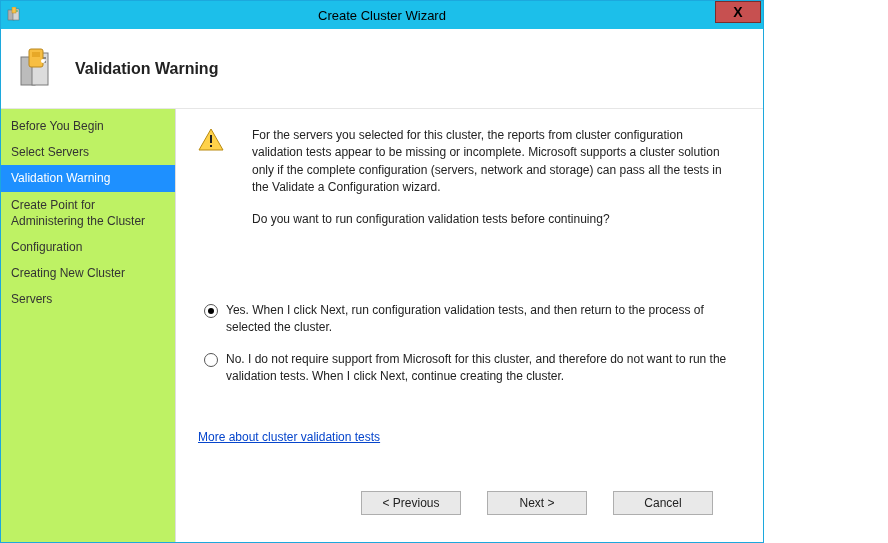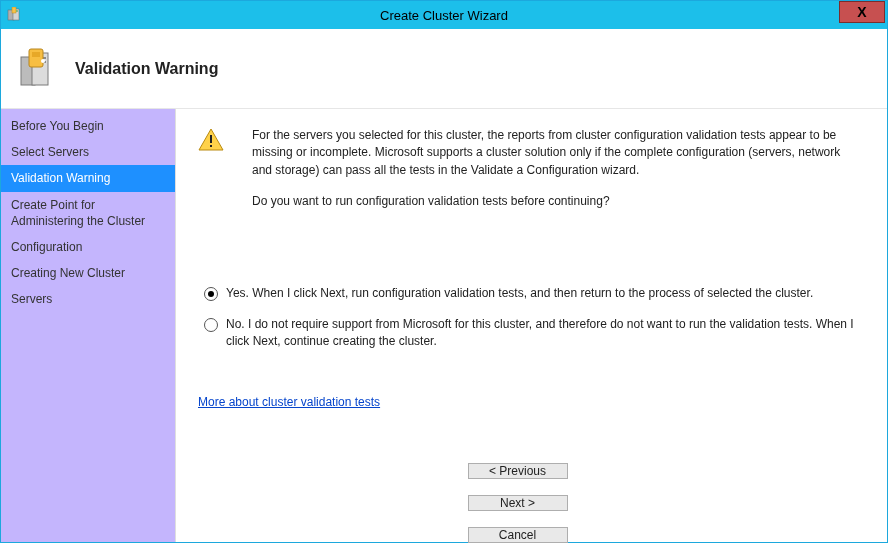--- a/index.html
+++ b/index.html
@@ -5,21 +5,21 @@
     * { box-sizing: border-box; margin: 0; padding: 0; }
     body {
       font-family: "Segoe UI", Tahoma, sans-serif;
       font-size: 12px;
       background: #fff;
       width: 888px;
       height: 543px;
       overflow: hidden;
     }
     .window {
-      width: 888px;
+      width: 764px;
       height: 543px;
       border: 1px solid #1ca8dd;
       background: #fff;
       display: flex;
       flex-direction: column;
     }
     .titlebar {
       height: 28px;
       background: #1cbfea;
       display: flex;
@@ -72,21 +72,21 @@
       color: #222;
     }
     .body {
       flex: 1;
       display: flex;
       min-height: 0;
     }
     .sidebar {
       width: 175px;
       border-right: 1px solid #dedede;
-      background: #c4b5fd;
+      background: #bef264;
       padding-top: 4px;
     }
     .sidebar-item {
       padding: 5px 10px;
       font-size: 12px;
       color: #333;
       cursor: pointer;
       line-height: 1.35;
     }
     .sidebar-item.active {
@@ -151,25 +151,24 @@
       text-decoration: underline;
       font-size: 12px;
       cursor: pointer;
       display: inline-block;
     }
     .spacer { flex: 1; }
     .footer {
       height: 54px;
       display: flex;
       align-items: center;
-      justify-content: center;
-      gap: 16px;
+      justify-content: flex-end;
+      gap: 26px;
       padding-right: 22px;
       border-top: 0;
-      flex-direction: column;
     }
     .dlg-btn {
       min-width: 100px;
       height: 24px;
       background: #e9e9e9;
       border: 1px solid #aeaeae;
       font-size: 12px;
       color: #222;
       cursor: pointer;
       padding: 0 8px;

